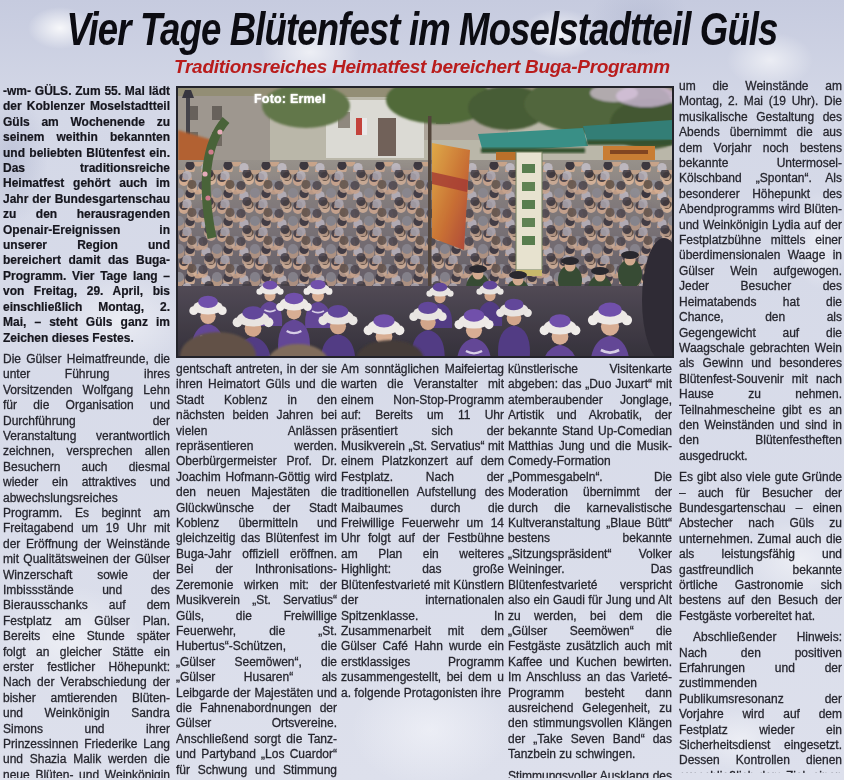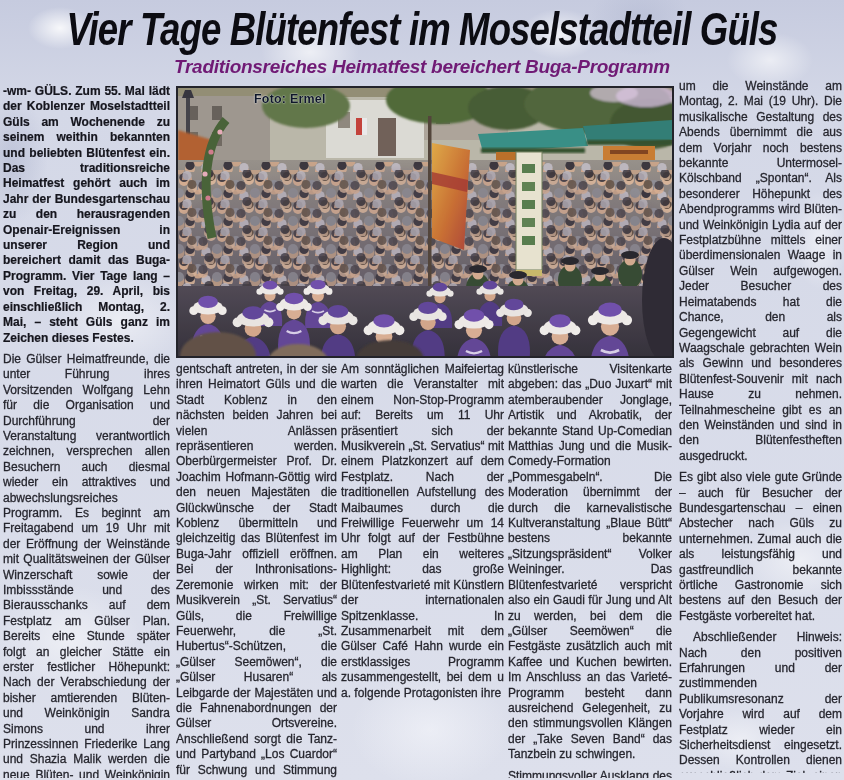--- a/index.html
+++ b/index.html
@@ -24,21 +24,21 @@
   }
   .page{position:relative;width:844px;height:780px;border-radius:24px;}
   .headline{
     position:absolute;top:6px;left:0;width:844px;text-align:center;
     font-style:italic;font-weight:700;font-size:42px;letter-spacing:-1px;
     color:#0c0c12;white-space:nowrap;
     transform:scale(.87,1.08);transform-origin:50% 50%;
   }
   .subhead{
     position:absolute;top:56px;left:0;width:844px;text-align:center;
-    font-style:italic;font-weight:700;font-size:19px;letter-spacing:-.3px;color:#701a75;
+    font-style:italic;font-weight:700;font-size:19px;letter-spacing:-.3px;color:#b91c1c;
   }
   .col{
     position:absolute;overflow:hidden;
     font-size:12px;line-height:15.4px;color:#26262e;
     text-align:justify;-webkit-text-stroke:.28px #26262e;
   }
   .col p{margin:0 0 6px 0;hyphens:auto;-webkit-hyphens:auto;}
   .col p.lead{font-weight:700;-webkit-text-stroke:.2px #15151d;color:#15151d;}
   .col p.indent{text-indent:14px;}
   .col-1{left:3px;  top:84px; width:167px;height:694px;}
@@ -46,21 +46,21 @@
   .col-2{left:176px;top:362px;width:161px;height:416px;}
   .col-3{left:341px;top:362px;width:163px;height:416px;}
   .col-4{left:508px;top:362px;width:164px;height:416px;}
   .photo{
     position:absolute;left:176px;top:86px;width:494px;height:268px;
     border:2px solid #23232a;background:#8d8781;
   }
   .photo svg{display:block;width:494px;height:268px;}
   .photo-credit{
     position:absolute;left:76px;top:4px;
-    font-weight:700;font-size:12.5px;color:#0f172a;letter-spacing:.2px;
+    font-weight:700;font-size:12.5px;color:#ffffff;letter-spacing:.2px;
     text-shadow:0 0 2px rgba(255,255,255,.7),0 0 1px rgba(255,255,255,.8);
   }
 </style>
 </head>
 <body>
 
 <div class="page">
 
   <div class="headline">Vier Tage Blütenfest im Moselstadtteil Güls</div>
   <div class="subhead">Traditionsreiches Heimatfest bereichert Buga-Programm</div>

